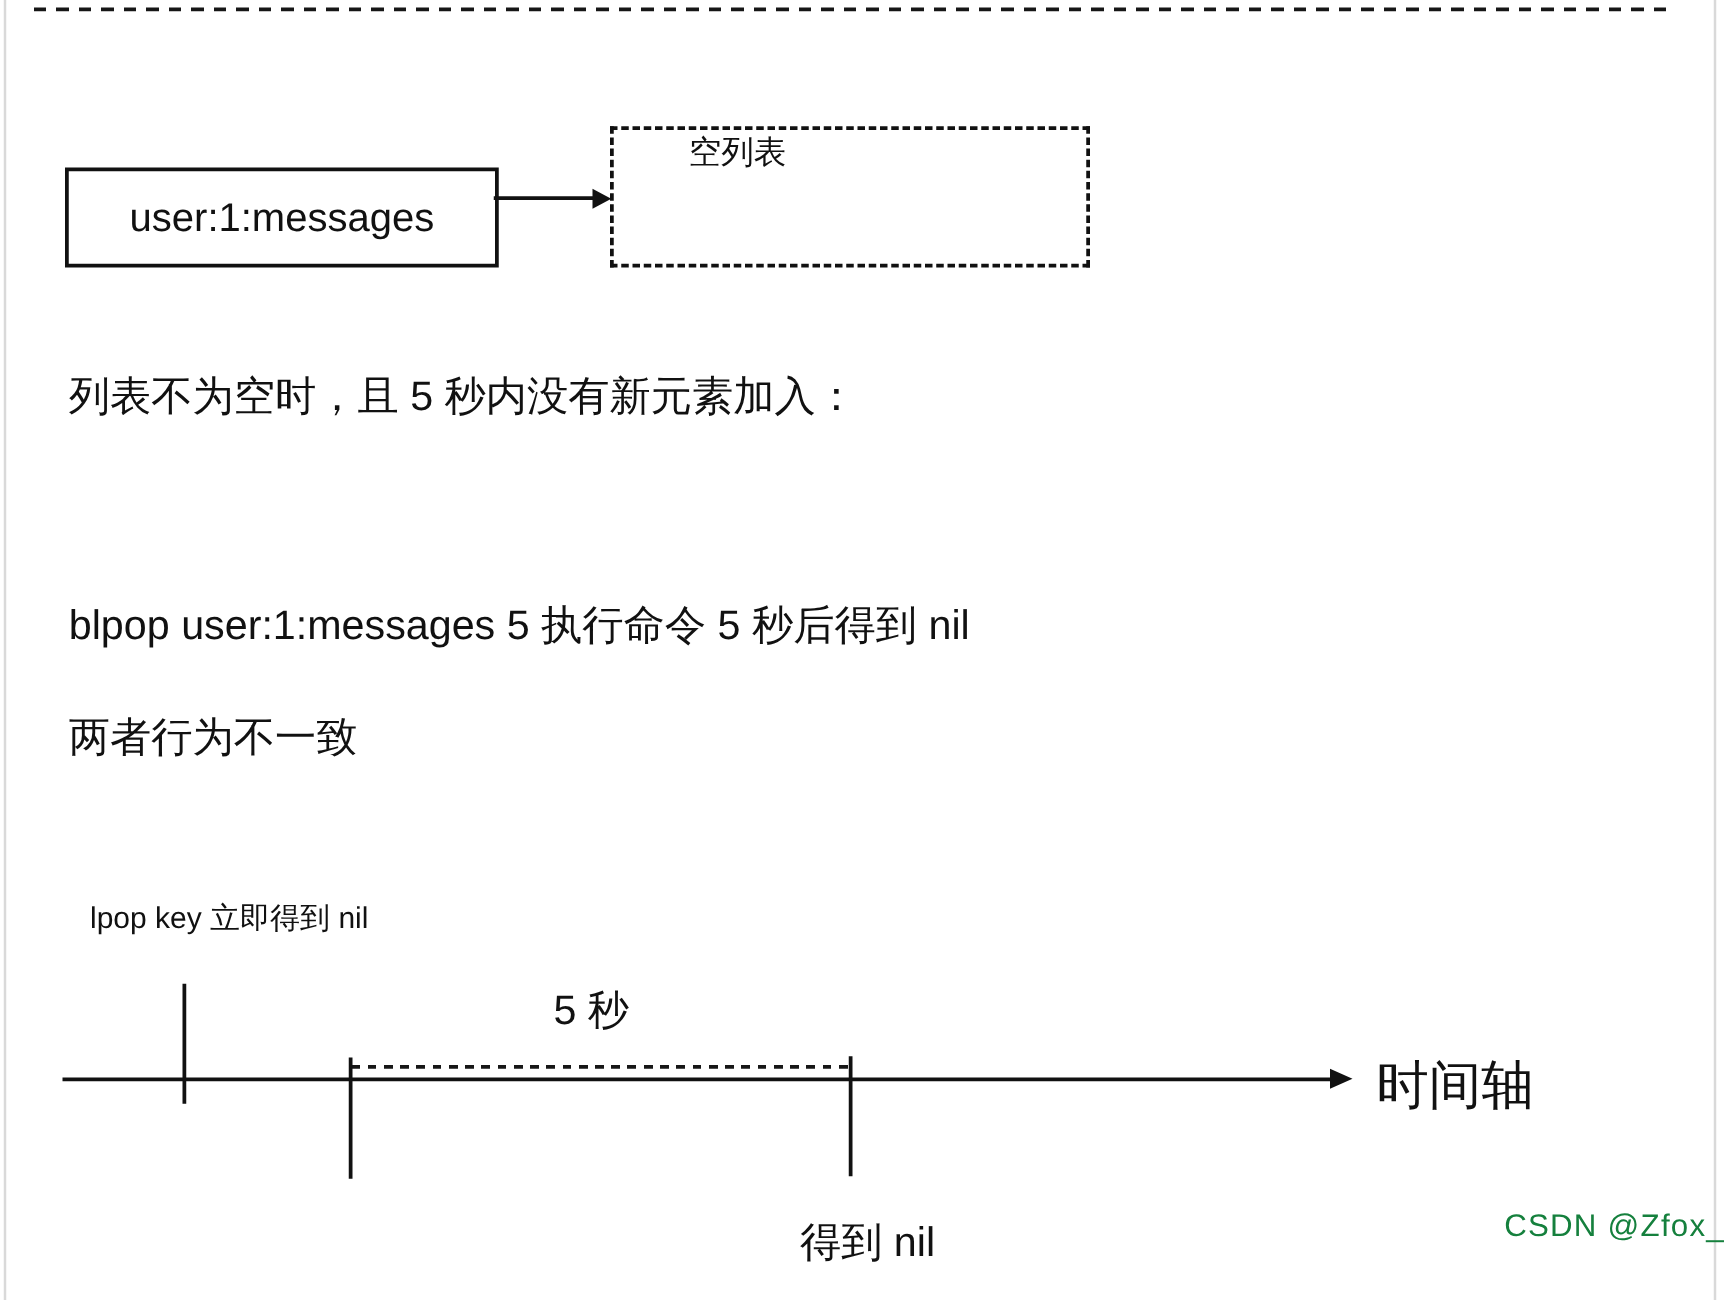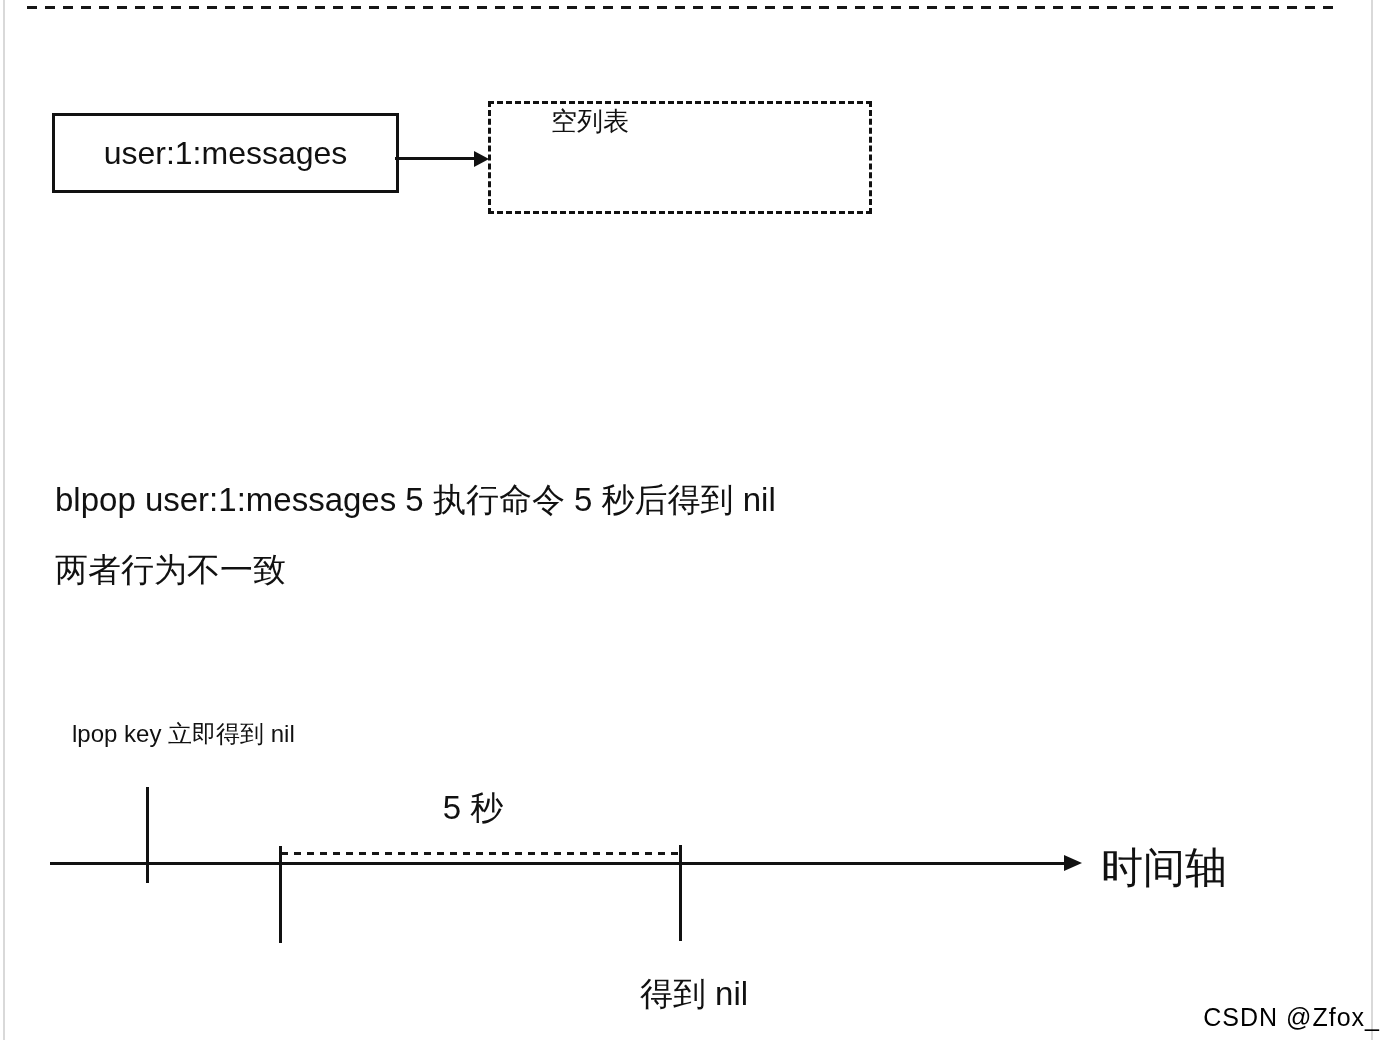--- a/index.html
+++ b/index.html
@@ -15,41 +15,41 @@
   .edge-line{position:absolute;top:0;width:2px;height:1040px;background:#d9d9d9;}
   .edge-line.left{left:3px;}
   .edge-line.right{left:1371px;}
   .top-dashed{
     position:absolute;left:27px;top:6px;width:1313px;height:3px;
     background:repeating-linear-gradient(90deg,#161616 0 10px,transparent 10px 18px);
   }
 
   
   .key-box{
-    position:absolute;left:52px;top:113px;width:341px;height:74px;
+    position:absolute;left:52px;top:134px;width:341px;height:74px;
     border:3px solid #111;display:flex;align-items:center;justify-content:center;
     font-size:32px;
   }
   .arrow-line{position:absolute;left:395px;top:157px;width:83px;height:3px;background:#111;}
   .arrow-head{
     position:absolute;left:474px;top:151px;width:0;height:0;
     border-left:15px solid #111;border-top:8px solid transparent;border-bottom:8px solid transparent;
   }
   .empty-box{
     position:absolute;left:488px;top:101px;width:384px;height:113px;
     border:3px dashed #111;display:flex;
     padding-left:60px;box-sizing:border-box;font-size:26px;
   }
 
   
   .note{position:absolute;left:55px;font-size:33px;line-height:1.25;white-space:nowrap;}
   .n1{top:296px;}
   .n2{top:387px;}
   .n3{top:479px;}
-  .n4{top:549px;text-align:center;}
+  .n4{top:569px;text-align:center;}
 
   
   .lpop-label{position:absolute;left:40px;top:718px;font-size:24px;white-space:nowrap;margin-left:32px;}
   .tick{position:absolute;width:3px;background:#111;}
   .tick.lpop{left:146px;top:787px;height:96px;}
   .tick.blpop{left:279px;top:846px;height:97px;}
   .tick.result{left:679px;top:845px;height:96px;}
   .duration-label{position:absolute;left:473px;top:786px;transform:translateX(-50%);font-size:33px;white-space:nowrap;}
   .duration-dashed{
     position:absolute;left:281px;top:852px;width:399px;height:3px;
@@ -59,42 +59,43 @@
   .axis-arrow-head{
     position:absolute;left:1064px;top:855px;width:0;height:0;
     border-left:18px solid #111;border-top:8px solid transparent;border-bottom:8px solid transparent;
   }
   .axis-label{position:absolute;left:1101px;top:840px;font-size:42px;white-space:nowrap;}
   .blpop-label{position:absolute;left:281px;top:972px;transform:translateX(-50%);font-size:33px;white-space:nowrap;}
   .result-label{position:absolute;left:694px;top:972px;transform:translateX(-50%);font-size:33px;white-space:nowrap;}
 
   
   .watermark{
-    position:absolute;right:2px;top:1003px;font-size:25px;
-    color:#000000;white-space:nowrap;letter-spacing:1px;
+    position:absolute;right:2px;top:967px;font-size:25px;
+    color:#15803d;white-space:nowrap;letter-spacing:1px;
   }
 </style>
 </head>
 <body>
 
 <div class="canvas">
 
   <div class="edge-line left"></div>
   <div class="edge-line right"></div>
   <div class="top-dashed"></div>
 
   <div class="key-box">
     <span>user:1:messages</span>
   </div>
   <div class="arrow-line"></div>
   <div class="arrow-head"></div>
   <div class="empty-box">
     <span>空列表</span>
   </div>
 
+  <div class="note n1">列表不为空时，且 5 秒内没有新元素加入：</div>
   <div class="note n3">blpop user:1:messages 5 执行命令 5 秒后得到 nil</div>
   <div class="note n4">两者行为不一致</div>
 
   <div class="lpop-label">lpop key 立即得到 nil</div>
   <div class="tick lpop"></div>
   <div class="duration-label">5 秒</div>
   <div class="duration-dashed"></div>
   <div class="axis-line"></div>
   <div class="axis-arrow-head"></div>
   <div class="axis-label">时间轴</div>

